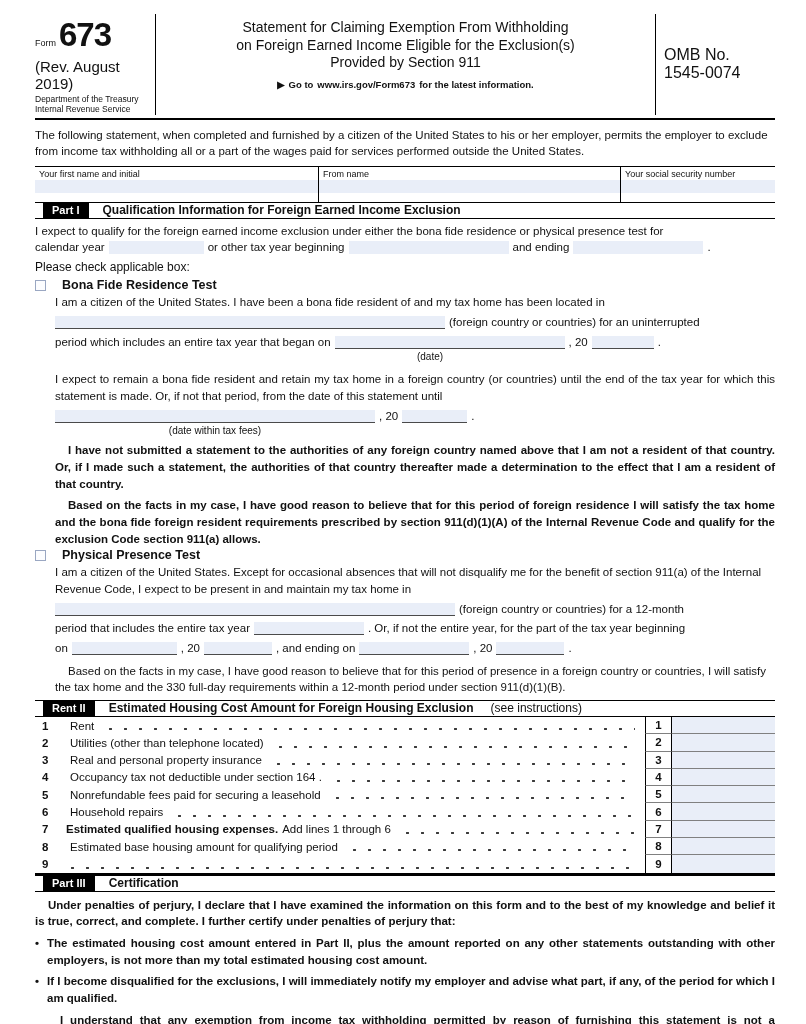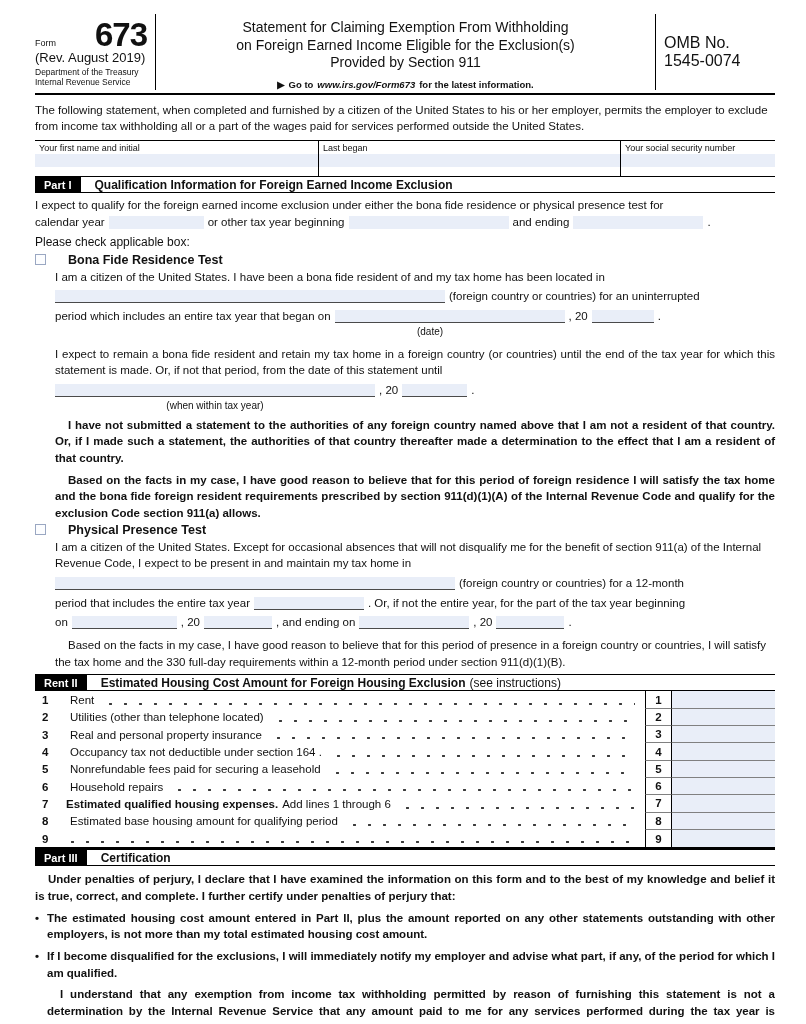--- a/index.html
+++ b/index.html
@@ -4,64 +4,64 @@
 <style>
   * { box-sizing: border-box; margin: 0; padding: 0; }
   html, body { background: #fff; }
   .page {
     width: 806px; height: 1024px; overflow: hidden; position: relative;
     background: #fff; color: #111;
     font-family: "Liberation Sans", sans-serif;
     padding: 14px 31px 0 35px;
   }
   .b { font-weight: bold; }
-  .i { font-style: italic; }
+  .i { }
 
   
   .form-header { display: flex; border-bottom: 2.5px solid #000; padding-bottom: 3px; }
   .fh-left { width: 121px; padding: 6px 6px 0 0; border-right: 1.5px solid #000; }
-  .fh-formline { display: flex; align-items: baseline; gap: 36px; }
+  .fh-formline { display: flex; align-items: baseline; }
   .fh-form-word { font-size: 9px; }
   .fh-form-num { font-size: 33px; font-weight: bold; letter-spacing: -1px; line-height: 0.9; margin-left: 3px; }
-  .fh-rev { font-size: 13px; margin-top: 0; }
+  .fh-rev { font-size: 15px; margin-top: 8px; }
   .fh-dept { font-size: 8.5px; line-height: 1.25; margin-top: 2px; }
   .fh-center { flex: 1; text-align: center; padding: 5px 10px 0; }
   .fh-title { font-size: 14px; font-weight: normal; line-height: 1.25; }
   .fh-goto { font-size: 9.5px; font-weight: bold; margin-top: 7px; }
   .fh-goto span { margin: 0 2px; }
   .fh-right { width: 120px; border-left: 1.5px solid #000; display: flex; align-items: center; padding-left: 8px; font-size: 16px; }
 
   
   .intro { font-size: 11.5px; line-height: 1.43; margin: 7px 0 6px; }
 
   
   .name-row { display: flex; border-top: 1.5px solid #000; height: 36px; }
   .name-cell { position: relative; padding: 2px 0 0 4px; font-size: 9px; }
   .nc1 { width: 283px; }
   .nc2 { width: 302px; border-left: 1px solid #000; }
   .nc3 { flex: 1; border-left: 1px solid #000; }
   .name-fill { position: absolute; left: 0; right: 0; top: 13px; height: 13px; background: #e9eef8; }
 
   
   .part-bar { display: flex; align-items: stretch; border-top: 1.8px solid #000; border-bottom: 1.5px solid #000; height: 17px; }
-  .part-label { background: #000; color: #fff; font-weight: bold; font-size: 11px; padding: 0 9px; display: flex; align-items: center; }
+  .part-label { background: #000; color: #fff; font-weight: bold; font-size: 11px; padding: 0 9px; display: flex; align-items: center; margin-left: 8px; }
   .part-title { font-weight: bold; font-size: 12px; margin-left: 14px; display: flex; align-items: center; }
-  .part-title .reg { font-weight: normal; margin-left: 4px; }
+  .part-title .reg { font-weight: normal; margin-left: 17px; }
 
   
   .body { font-size: 11.5px; line-height: 1.45; }
   .ind20 { margin-left: 20px; }
   .ti { text-indent: 13px; }
   .just { text-align: justify; }
   .mt2 { margin-top: 8px; } .mt4 { margin-top: 4px; } .mt5 { margin-top: 5px; font-weight: bold; } .mt6 { margin-top: 6px; }
 
   .check-label { font-size: 12px; margin: 4px 0 4px; }
   .test-head { display: flex; align-items: center; margin: 1px 0 2px; }
   .checkbox { width: 11px; height: 11px; border: 1px solid #9aa7c2; background: #fcfdff; display: inline-block; flex: 0 0 auto; }
-  .test-head .t { font-weight: bold; font-size: 12.5px; margin-left: 22px; text-align: center; }
+  .test-head .t { font-weight: bold; font-size: 12.5px; margin-left: 16px; text-align: center; }
 
   .blank { display: inline-block; height: 13px; background: #e9eef8; border-bottom: 1px solid #4a4a4a; vertical-align: -3px; margin: 0 4px; }
   .blank.noline { border-bottom: none; }
   .w95{width:95px} .w160{width:160px} .w130{width:130px}
   .w390{width:390px; margin-left:0;} .w230{width:230px} .w62{width:62px}
   .w320{width:320px; margin-left:0;} .w65{width:65px}
   .w400{width:400px; margin-left:0;} .w110{width:110px} .w105{width:105px} .w68{width:68px}
   .caption { font-size: 10px; text-align: center; line-height: 1.2; margin-top: 1px; }
   .cap-date { margin-left: 275px; width: 200px; }
   .cap-datewithin { margin-left: 10px; width: 300px; }
@@ -124,21 +124,21 @@
   </div>
 
   <p class="intro">The following statement, when completed and furnished by a citizen of the United States to his or her employer, permits the employer to exclude from income tax withholding all or a part of the wages paid for services performed outside the United States.</p>
 
   <div class="name-row">
     <div class="name-cell nc1">
       <span>Your first name and initial</span>
       <div class="name-fill"></div>
     </div>
     <div class="name-cell nc2">
-      <span>Last began</span>
+      <span>From name</span>
       <div class="name-fill"></div>
     </div>
     <div class="name-cell nc3">
       <span>Your social security number</span>
       <div class="name-fill"></div>
     </div>
   </div>
 
   <div class="part-bar">
     <div class="part-label">Part I</div>
@@ -162,21 +162,21 @@
       <span class="blank w390"></span><span>(foreign country or countries) for an uninterrupted</span>
     </p>
     <p class="body fieldline">
       <span>period which includes an entire tax year that began on</span><span class="blank w230"></span><span>, 20</span><span class="blank w62"></span><span>.</span>
     </p>
     <div class="caption cap-date">(date)</div>
     <p class="body just mt2">I expect to remain a bona fide resident and retain my tax home in a foreign country (or countries) until the end of the tax year for which this statement is made. Or, if not that period, from the date of this statement until</p>
     <p class="body fieldline">
       <span class="blank w320"></span><span>, 20</span><span class="blank w65"></span><span>.</span>
     </p>
-    <div class="caption cap-datewithin">(when within tax year)</div>
+    <div class="caption cap-datewithin">(date within tax fees)</div>
     <p class="body just ti mt5">I have not submitted a statement to the authorities of any foreign country named above that I am not a resident of that country. Or, if I made such a statement, the authorities of that country thereafter made a determination to the effect that I am a resident of that country.</p>
     <p class="body just ti mt5">Based on the facts in my case, I have good reason to believe that for this period of foreign residence I will satisfy the tax home and the bona fide foreign resident requirements prescribed by section 911(d)(1)(A) of the Internal Revenue Code and qualify for the exclusion Code section 911(a) allows.</p>
   </div>
 
   <div class="test-head mt4">
     <span class="checkbox"></span>
     <span class="t">Physical Presence Test</span>
   </div>
   <div class="ind20">
     <p class="body">I am a citizen of the United States. Except for occasional absences that will not disqualify me for the benefit of section 911(a) of the Internal Revenue Code, I expect to be present in and maintain my tax home in</p>

